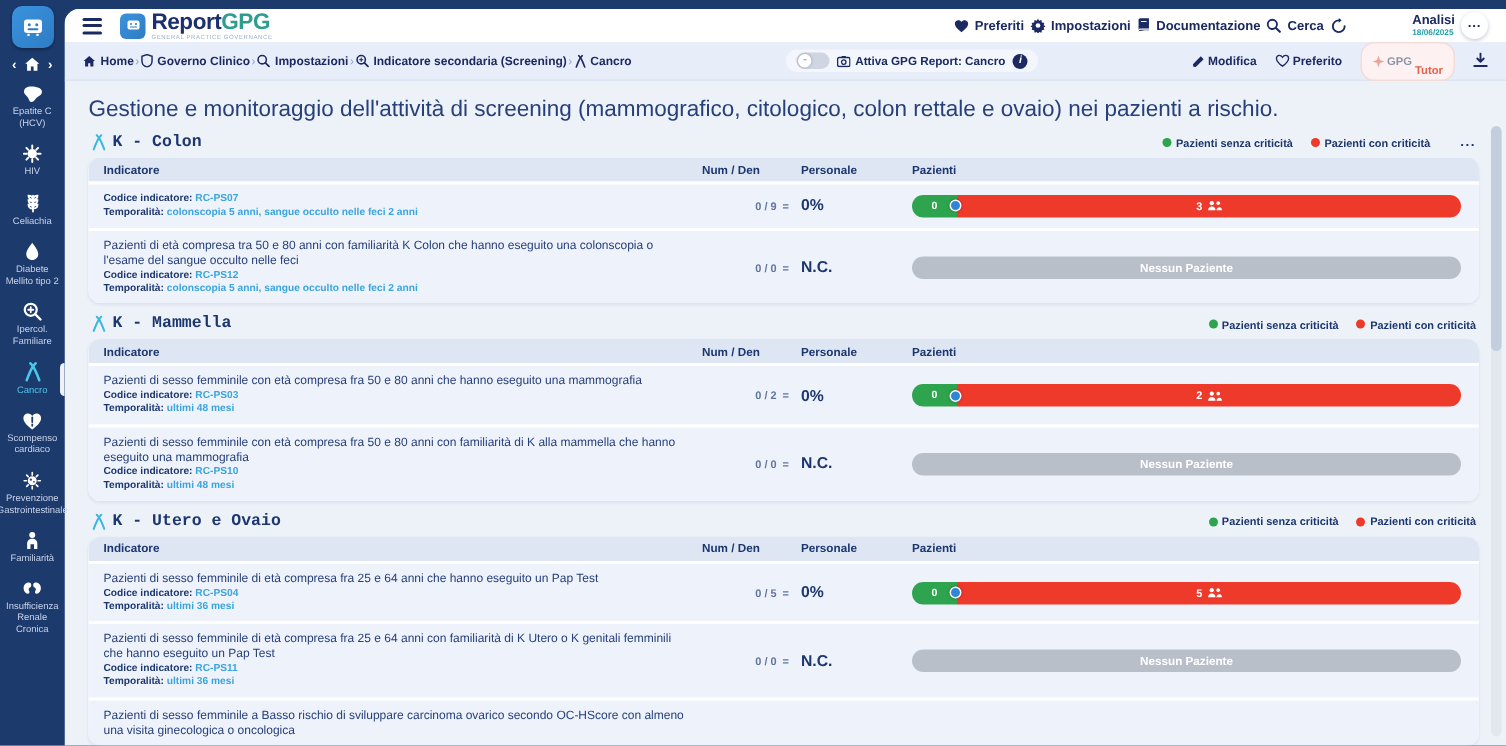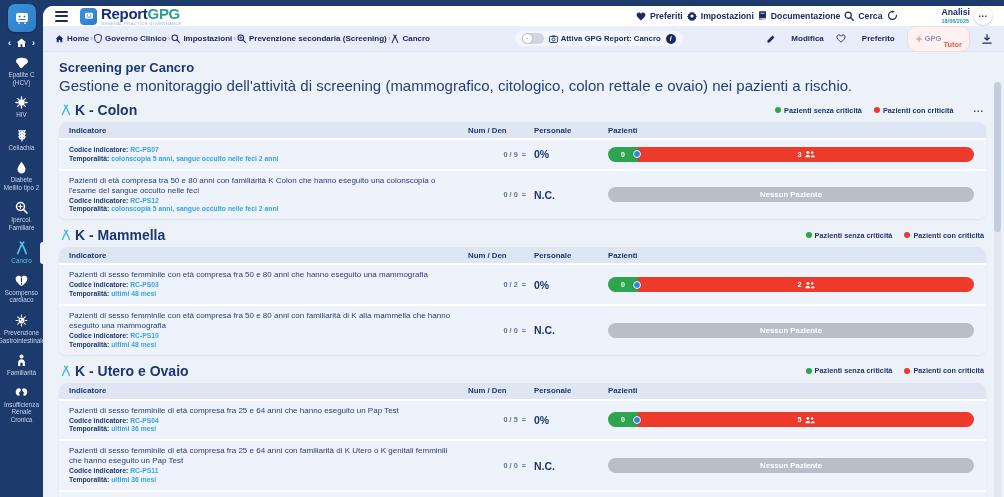--- a/index.html
+++ b/index.html
@@ -42,33 +42,33 @@
   .reportbar { height:26px; background:#e7edf9; display:flex; align-items:center; padding:0 12px; border-bottom:1px solid #dde4f2; }
   .crumbs { display:flex; align-items:center; gap:1px; font-size:8px; font-weight:700; color:#1b2a63; white-space:nowrap; }
   .crumb { display:flex; align-items:center; gap:3px; cursor:pointer; }
   .crumb-sep { color:#93a2c2; font-weight:400; font-size:8px; }
   .toggle-group { margin-left:auto; display:flex; align-items:center; gap:5px; background:#f3f6fc; border-radius:10px; padding:2px 7px; }
   .toggle { width:22px; height:11px; background:#cfd5e2; border-radius:6px; position:relative; cursor:pointer; }
   .toggle .knob { position:absolute; left:1px; top:1px; width:9px; height:9px; background:#ffffff; border-radius:50%; color:#8b95a8; font-size:8px; line-height:8px; text-align:center; box-shadow:0 0 2px rgba(0,0,0,.3); }
   .toggle-label { font-size:7.8px; font-weight:700; color:#1b2a63; display:flex; align-items:center; gap:3px; }
   .info-dot { width:10px; height:10px; background:#1b2a63; color:#fff; border-radius:50%; font-size:7px; font-weight:700; display:flex; align-items:center; justify-content:center; cursor:pointer; font-style:italic; }
   .rb-right { margin-left:auto; display:flex; align-items:center; gap:12px; }
-  .rb-act { display:flex; align-items:center; gap:16px; font-size:8px; font-weight:700; color:#1b2a63; cursor:pointer; }
+  .rb-act { display:flex; align-items:center; gap:2px; font-size:8px; font-weight:700; color:#1b2a63; cursor:pointer; }
   .tutor-badge { display:flex; align-items:center; gap:2px; background:#fdf2f1; border:1px solid #f3dbd8; border-radius:9px; padding:2px 7px; font-size:7.5px; font-weight:700; cursor:pointer; }
   .tutor-badge .g1 { color:#8a93a8; }
   .tutor-badge .g2 { color:#e8604c;margin-top:11px; }
 
   
   .content { flex:1; padding:8px 18px 0 16px; position:relative; }
   .page-title { font-size:13px; font-weight:800; color:#1c3770; }
   .page-sub { font-size:15px; color:#27407c; margin-top:2px; }
 
   .section { margin-top:8px; }
   .sec-head { display:flex; align-items:center; gap:4px; padding:0 2px; }
-  .sec-title { font-size:14px; font-weight:800; color:#1c3770; }
+  .sec-title { font-size:11px; font-weight:800; color:#1c3770;font-family:Liberation Mono, monospace; }
   .legend { margin-left:auto; display:flex; align-items:center; gap:12px; }
   .leg-item { display:flex; align-items:center; gap:3px; font-size:7.3px; font-weight:700; color:#1c3770; }
   .dot { width:6px; height:6px; border-radius:50%; }
   .dot.ok { background:#2fa44f; }
   .dot.cr { background:#ee3a2b; }
   .sec-more { font-size:9px; font-weight:800; color:#1c3770; letter-spacing:1px; cursor:pointer; line-height:0.4; margin-left:8px; }
 
   .card { background:#ffffff; border-radius:8px; margin-top:4px; overflow:hidden; box-shadow:0 1px 2px rgba(25,50,100,.08); }
   .grid { display:grid; grid-template-columns:minmax(0,1fr) 58px 66px 368px; align-items:center; column-gap:8px; padding:0 10px; }
   .thead { background:#dee6f4; height:16px; font-size:7.8px; font-weight:800; color:#1c3770; }
@@ -307,21 +307,21 @@
             </svg>
           <span>Impostazioni</span>
         </span>
         <span class="crumb-sep">›</span>
         <span class="crumb">
           <svg width="9" height="9" viewBox="0 0 13 13">
               <circle cx="5.5" cy="5.5" r="4" fill="none" stroke="#1b2a63" stroke-width="1.5"></circle>
               <path d="M8.6 8.6 12 12" stroke="#1b2a63" stroke-width="1.7" stroke-linecap="round"></path>
               <path d="M5.5 3.9v3.2M3.9 5.5h3.2" stroke="#1b2a63" stroke-width="1.1" stroke-linecap="round"></path>
             </svg>
-          <span>Prevenzione secondaria (Screening)</span>
+          <span>Indicatore secondaria (Screening)</span>
         </span>
         <span class="crumb-sep">›</span>
         <span class="crumb">
           <svg width="8" height="10" viewBox="0 0 12 14">
               <g stroke="#1b2a63" stroke-width="1.6" fill="none" stroke-linecap="round">
                 <path d="M4.2 1.2c3 2.6 3.6 5.4 6 11.3"></path>
                 <path d="M7.8 1.2c-3 2.6-3.6 5.4-6 11.3"></path>
               </g>
             </svg>
           <span>Cancro</span>
@@ -366,21 +366,20 @@
         <span>
           <svg width="10" height="10" viewBox="0 0 12 12">
               <path d="M6 0.8v6.4M3.4 4.8 6 7.4l2.6-2.6" fill="none" stroke="#1b2a63" stroke-width="1.5" stroke-linecap="round" stroke-linejoin="round"></path>
               <path d="M1 10.8h10" stroke="#1b2a63" stroke-width="1.5" stroke-linecap="round"></path>
             </svg>
         </span>
       </div>
     </div>
 
     <div class="content">
-      <h1 class="page-title">Screening per Cancro</h1>
       <p class="page-sub">Gestione e monitoraggio dell'attività di screening (mammografico, citologico, colon rettale e ovaio) nei pazienti a rischio.</p>
 
       <section class="section">
         <div class="sec-head">
           <svg width="10" height="12" viewBox="0 0 12 14">
               <g stroke="#3ab6e0" stroke-width="1.6" fill="none" stroke-linecap="round">
                 <path d="M4.2 1.2c3 2.6 3.6 5.4 6 11.3"></path>
                 <path d="M7.8 1.2c-3 2.6-3.6 5.4-6 11.3"></path>
               </g>
             </svg>

